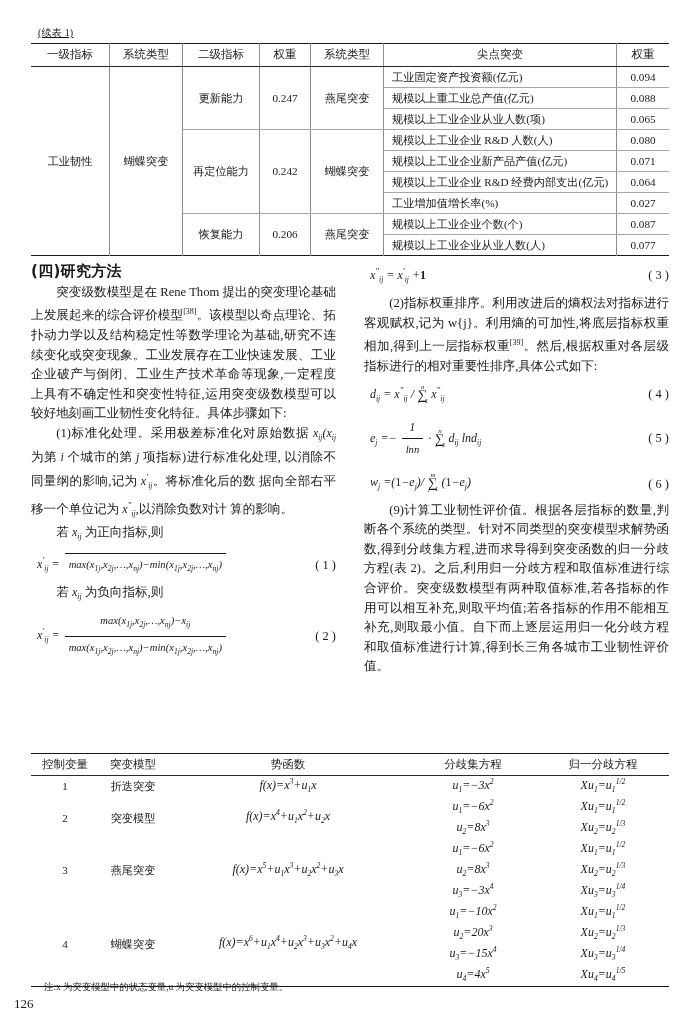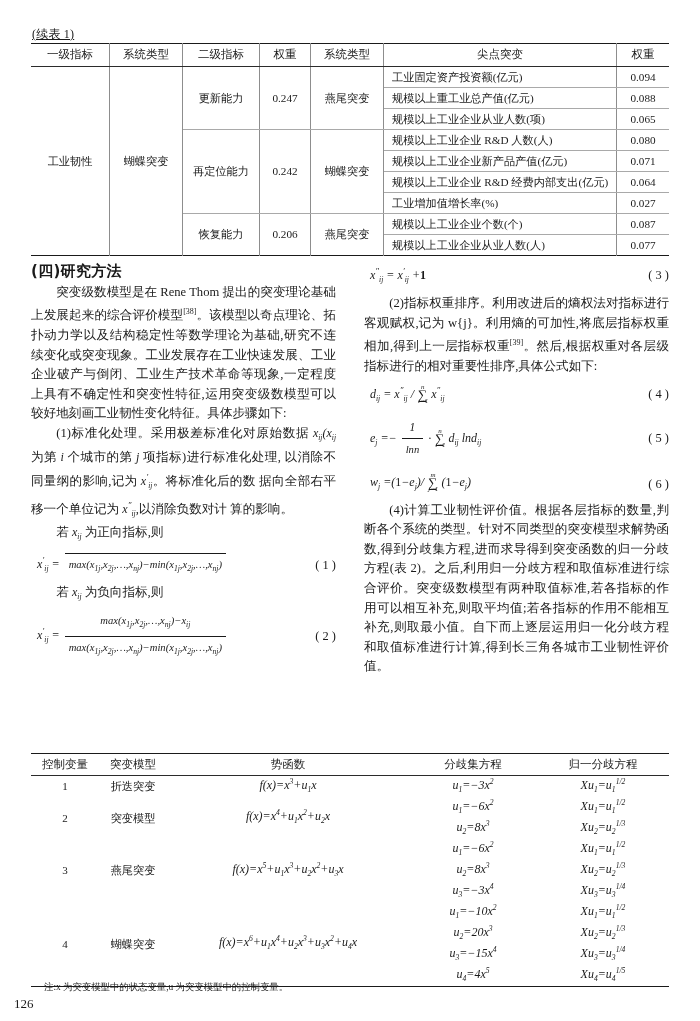--- a/index.html
+++ b/index.html
@@ -19,23 +19,23 @@
     position: relative;
     width: 700px;
     height: 1021px;
     padding: 0;
     box-sizing: border-box;
   }
 
   
   .cont-label {
     position: absolute;
-    left: 32px;
+    left: 38px;
     top: 26px;
-    font-size: 12px;
+    font-size: 10px;
     letter-spacing: .2px;
     text-decoration: underline;
   }
 
   
   .tbl1-wrap {
     position: absolute;
     left: 31px;
     top: 43px;
     width: 638px;
@@ -350,21 +350,21 @@
 
     <div class="eqrow" style="margin-top:13px">
       <div class="eq mathi">
         w<sub class="s">j</sub> =(<span class="mathr">1</span>−e<sub class="s">j</sub>)/
         <span class="sigma">∑<span class="top">m</span><span class="bot">j=1</span></span>
         (<span class="mathr">1</span>−e<sub class="s">j</sub>)
       </div>
       <div class="num">( 6 )</div>
     </div>
 
-    <p class="para">(4)计算工业韧性评价值。根据各层指标的数量,判断各个系统的类型。针对不同类型的突变模型求解势函数,得到分歧集方程,进而求导得到突变函数的归一分歧方程(表 2)。之后,利用归一分歧方程和取值标准进行综合评价。突变级数模型有两种取值标准,若各指标的作用可以相互补充,则取平均值;若各指标的作用不能相互补充,则取最小值。自下而上逐层运用归一化分歧方程和取值标准进行计算,得到长三角各城市工业韧性评价值。</p>
+    <p class="para">(9)计算工业韧性评价值。根据各层指标的数量,判断各个系统的类型。针对不同类型的突变模型求解势函数,得到分歧集方程,进而求导得到突变函数的归一分歧方程(表 2)。之后,利用归一分歧方程和取值标准进行综合评价。突变级数模型有两种取值标准,若各指标的作用可以相互补充,则取平均值;若各指标的作用不能相互补充,则取最小值。自下而上逐层运用归一化分歧方程和取值标准进行计算,得到长三角各城市工业韧性评价值。</p>
   </div>
 
 
   <div class="tbl2-wrap">
     <table class="doc t2">
       <tbody>
           <tr class="hdr">
         <td style="width:68px">控制变量</td>
         <td style="width:68px">突变模型</td>
         <td>势函数</td>

